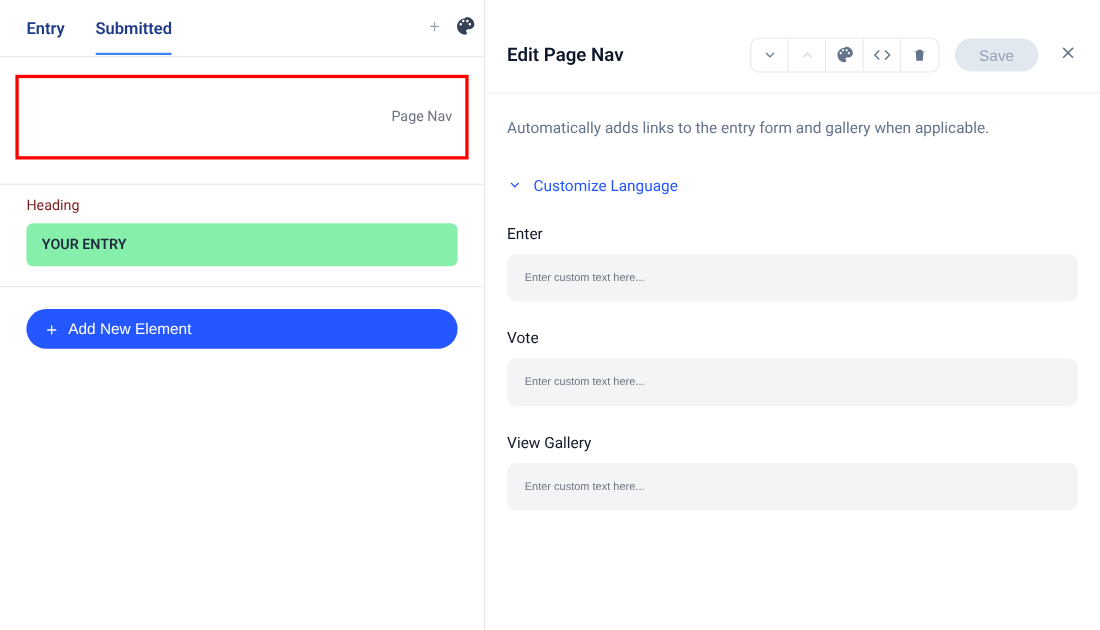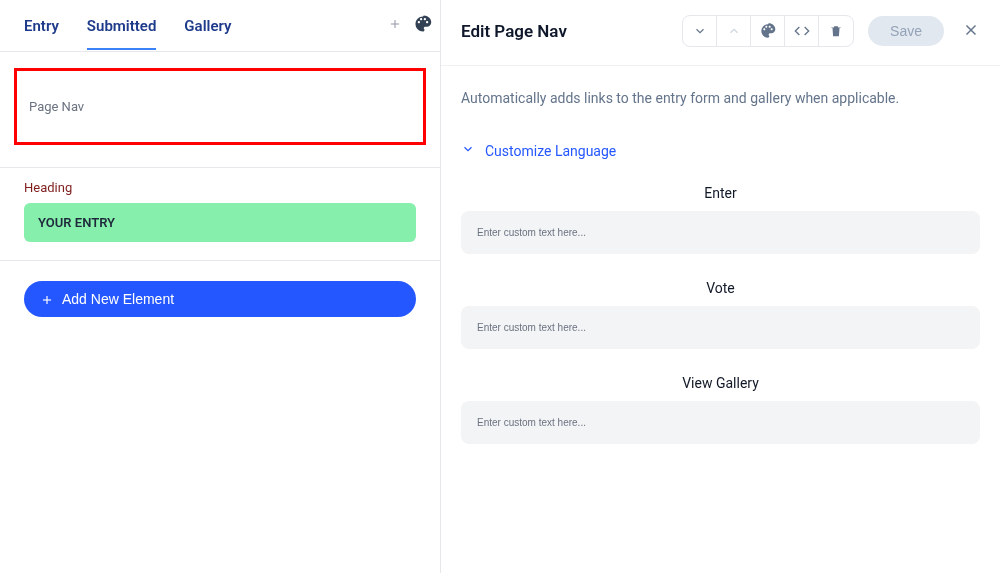--- a/index.html
+++ b/index.html
@@ -53,20 +53,21 @@
       padding: 12px 24px 18px 24px;
     }
     .selected-block-wrap {
       position: relative;
     }
     .selected-block {
       border: 3px solid #ff0000;
       padding: 28px 12px;
       margin: 4px -10px 4px -10px;
       position: relative;
+      text-align: right;
     }
     .block-label {
       color: #6b7280;
       font-size: 13px;
     }
     .field-label {
       color: #7f1d1d;
       font-size: 13px;
       margin-bottom: 8px;
     }
@@ -96,21 +97,21 @@
 
     .right-panel {
       flex: 1;
       padding: 0;
       display: flex;
       flex-direction: column;
     }
     .right-header {
       display: flex;
       align-items: center;
-      padding: 15px 20px 18px 20px;
+      padding: 34px 20px 18px 20px;
       border-bottom: 1px solid #f1f1f1;
     }
     .right-title {
       font-size: 17px;
       font-weight: 600;
       color: #0f172a;
     }
     .right-header-spacer { flex: 1; }
     .icon-group {
       display: flex;
@@ -163,42 +164,40 @@
       margin-bottom: 26px;
     }
     .form-group {
       margin-bottom: 26px;
     }
     .form-label {
       display: block;
       font-size: 14px;
       color: #111827;
       margin-bottom: 10px;
-      text-align: center;
     }
     .form-input {
       width: 100%;
       border: none;
       background: #f3f4f6;
       border-radius: 8px;
       padding: 16px 16px;
       font-size: 10px;
       color: #374151;
       outline: none;
     }
     .form-input::placeholder { color: #6b7280; }
   </style>
 </head>
 <body>
 
 <div class="left-panel">
   <div class="tabs">
     <div class="tab">Entry</div>
     <div class="tab active">Submitted</div>
-    <div class="tab">Gallery</div>
     <div class="tabs-spacer"></div>
     <div class="tabs-icons">
       <span>
         <svg width="14" height="14" viewBox="0 0 24 24" fill="none" stroke="currentColor" stroke-width="2">
             <line x1="12" y1="5" x2="12" y2="19"></line>
             <line x1="5" y1="12" x2="19" y2="12"></line>
           </svg>
       </span>
       <span style="color:#334155;">
         <svg width="18" height="18" viewBox="0 0 24 24" fill="currentColor">

